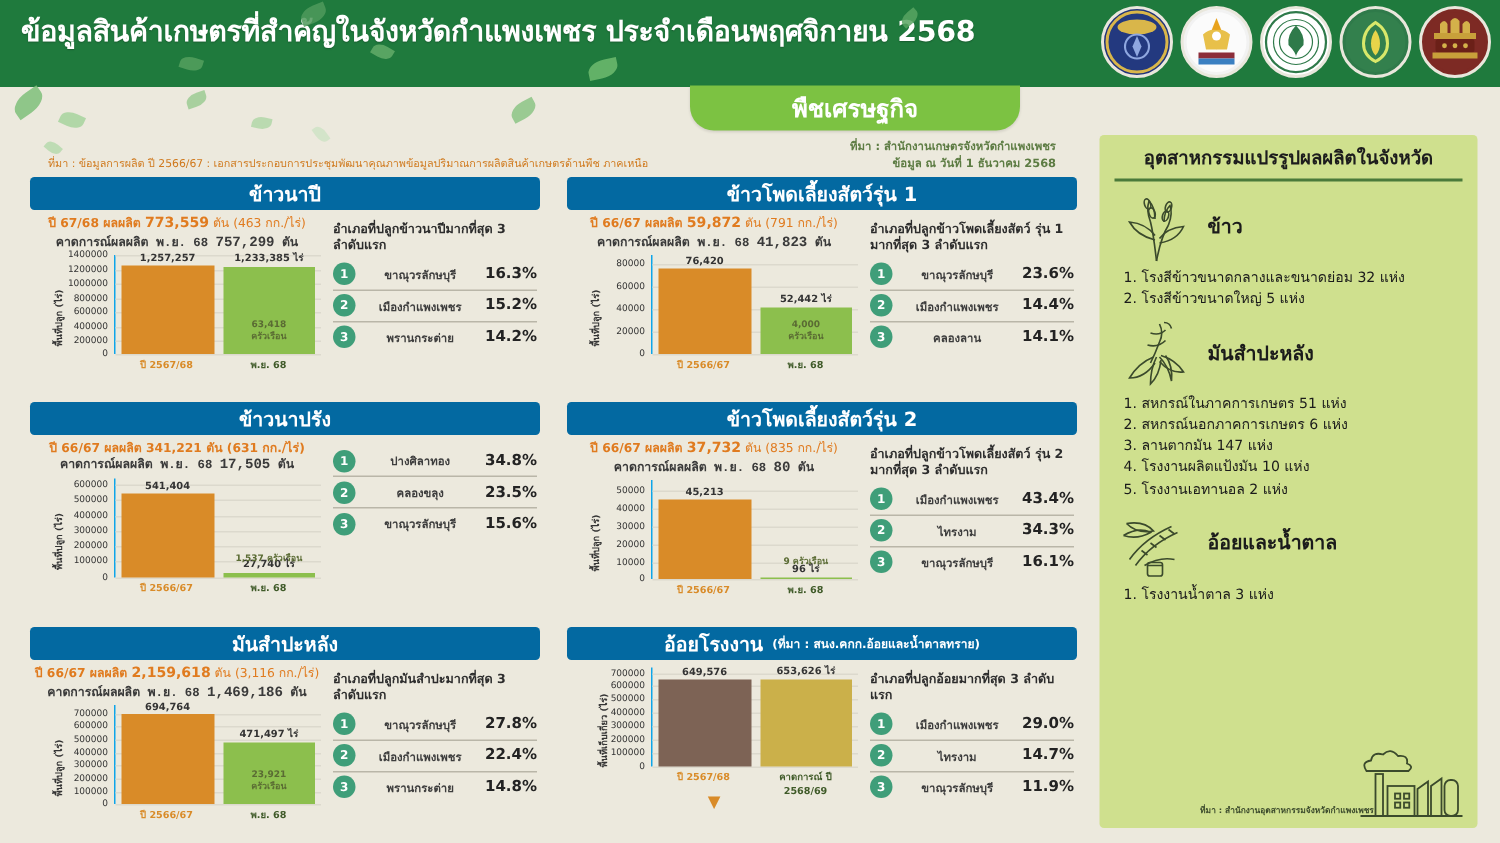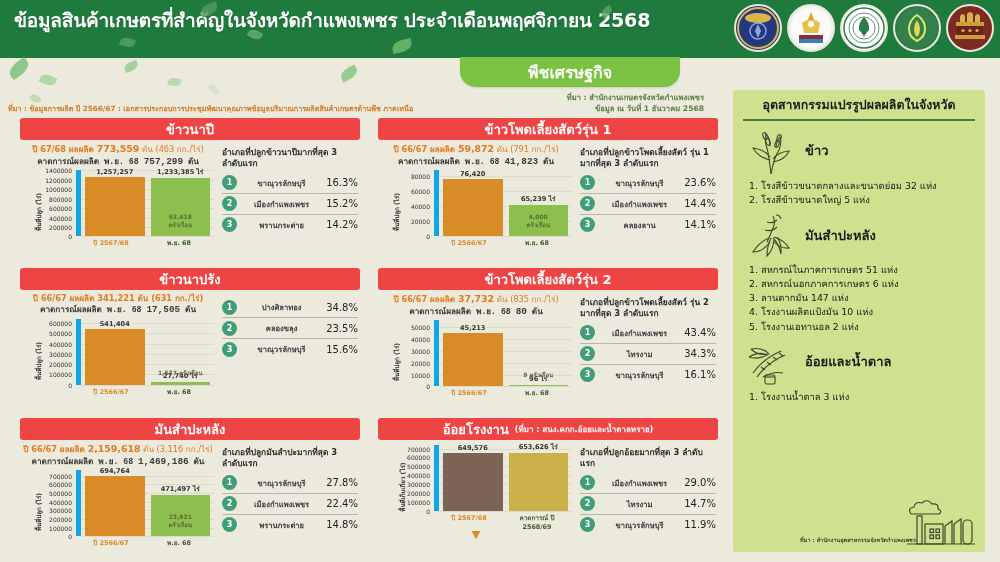--- a/index.html
+++ b/index.html
@@ -31,37 +31,37 @@
   .pill{
     position:absolute;left:460px;top:57px;width:220px;height:30px;
     background:#7cc242;border-radius:0 0 16px 16px;
     display:flex;align-items:center;justify-content:center;
     color:#fff;font-size:16px;font-weight:bold;
     box-shadow:0 1px 2px rgba(0,0,0,.12);
   }
 
   
   .src-left{
-    position:absolute;left:8px;top:103px;color:#d07a1e;font-size:7.2px;font-weight:bold;
+    position:absolute;left:32px;top:103px;color:#d07a1e;font-size:7.2px;font-weight:normal;
     white-space:nowrap;
   }
   .src-right{
     position:absolute;right:296px;top:92px;text-align:right;color:#5d7c43;
     font-size:7.6px;font-weight:bold;line-height:1.45;
   }
 
   
   .grid{position:absolute;left:20px;top:118px;width:700px;height:436px;}
   .card{position:absolute;width:340px;height:140px;}
   .card.c0{left:0;top:0}    .card.c1{left:358px;top:0}
   .card.c2{left:0;top:150px} .card.c3{left:358px;top:150px}
   .card.c4{left:0;top:300px} .card.c5{left:358px;top:300px}
 
   .card-title{
-    height:22px;background:#ef4444;border-radius:3px;
+    height:22px;background:#0369a1;border-radius:3px;
     display:flex;align-items:center;justify-content:center;gap:6px;
     color:#fff;font-size:13px;font-weight:bold;
   }
   .card-title .sub{font-size:8px;font-weight:bold;}
 
   .card-body{display:flex;height:118px;padding-top:3px;}
   .chart-side{width:196px;position:relative;}
   .rank-side{flex:1;padding:4px 2px 0 6px;}
 
   
@@ -72,21 +72,21 @@
   .stat1 .lt{font-weight:normal;}
 
   
   .chart{position:relative;height:84px;margin-top:2px;}
   .ylabel{
     position:absolute;left:0;top:50%;transform:translateY(-50%) rotate(-90deg);
     transform-origin:center;font-size:6.2px;color:#333;white-space:nowrap;font-weight:bold;
   }
   .yaxis{position:absolute;left:10px;top:0;width:44px;height:66px;}
   .ytick{position:absolute;right:2px;font-size:6px;color:#333;transform:translateY(-50%);white-space:nowrap;}
-  .plot{position:absolute;left:56px;right:2px;top:0;height:66px;border-left:5px solid #0ea5e9;}
+  .plot{position:absolute;left:56px;right:2px;top:0;height:66px;border-left:1px solid #0ea5e9;}
   .gridline{position:absolute;left:0;right:0;height:1px;background:#dcd9cd;}
   .bars{position:absolute;left:0;right:0;bottom:0;top:0;display:flex;gap:6px;align-items:flex-end;padding:0 4px;}
   .barwrap{flex:1;position:relative;height:100%;}
   .bar{position:absolute;left:0;right:0;bottom:0;}
   .bar-top{
     position:absolute;left:0;right:0;text-align:center;
     font-size:6.6px;color:#333;font-weight:bold;white-space:nowrap;
   }
   .bar-in{
     position:absolute;left:0;right:0;bottom:8px;text-align:center;
@@ -104,21 +104,21 @@
 
   
   .rank-head{font-size:8.4px;font-weight:bold;color:#2c2c2c;line-height:1.3;margin-bottom:4px;}
   .rank-row{display:flex;align-items:center;gap:5px;padding:2.5px 0;}
   .rank-row + .rank-row{border-top:1.5px solid #b9b6a8;}
   .rank-num{
     width:15px;height:15px;border-radius:50%;background:#3f9e79;color:#fff;
     font-size:8px;font-weight:bold;display:flex;align-items:center;justify-content:center;flex:none;
   }
   .rank-name{flex:1;font-size:7.6px;color:#3d3d3d;text-align:center;white-space:nowrap;font-weight:bold;}
-  .rank-pct{font-size:10px;font-weight:normal;color:#232323;white-space:nowrap;}
+  .rank-pct{font-size:10px;font-weight:bold;color:#232323;white-space:nowrap;}
 
   
   .sidebar{
     position:absolute;left:733px;top:90px;width:252px;height:462px;
     background:#cfe08e;border-radius:3px;padding:8px 10px;
   }
   .sb-title{font-size:12.4px;font-weight:bold;color:#1d1d1d;text-align:center;line-height:1.2;}
   .sb-rule{height:2px;background:#4b7a3a;margin:6px 0 4px;}
   .sb-sec{margin-top:2px;}
   .sb-head{display:flex;align-items:center;gap:6px;height:52px;}
@@ -304,21 +304,21 @@
               <div class="gridline" style="top:51px"></div>
               <div class="gridline" style="top:36px"></div>
               <div class="gridline" style="top:21px"></div>
               <div class="gridline" style="top:6px"></div>
               <div class="bars">
                 <div class="barwrap">
                   <div class="bar-top" style="bottom:58.315px">76,420</div>
                   <div class="bar" style="height:57.315px;background:#d98b28"></div>
                 </div>
                 <div class="barwrap">
-                  <div class="bar-top" style="bottom:32.36725px">65,239 ไร่</div>
+                  <div class="bar-top" style="bottom:32.36725px">52,442 ไร่</div>
                   <div class="bar" style="height:31.36725px;background:#8cbf4d">
                     <div class="bar-in">
                       <div>4,000</div>
                       <div>ครัวเรือน</div>
                     </div>
                   </div>
                 </div>
               </div>
             </div>
             <div class="xlabels">

